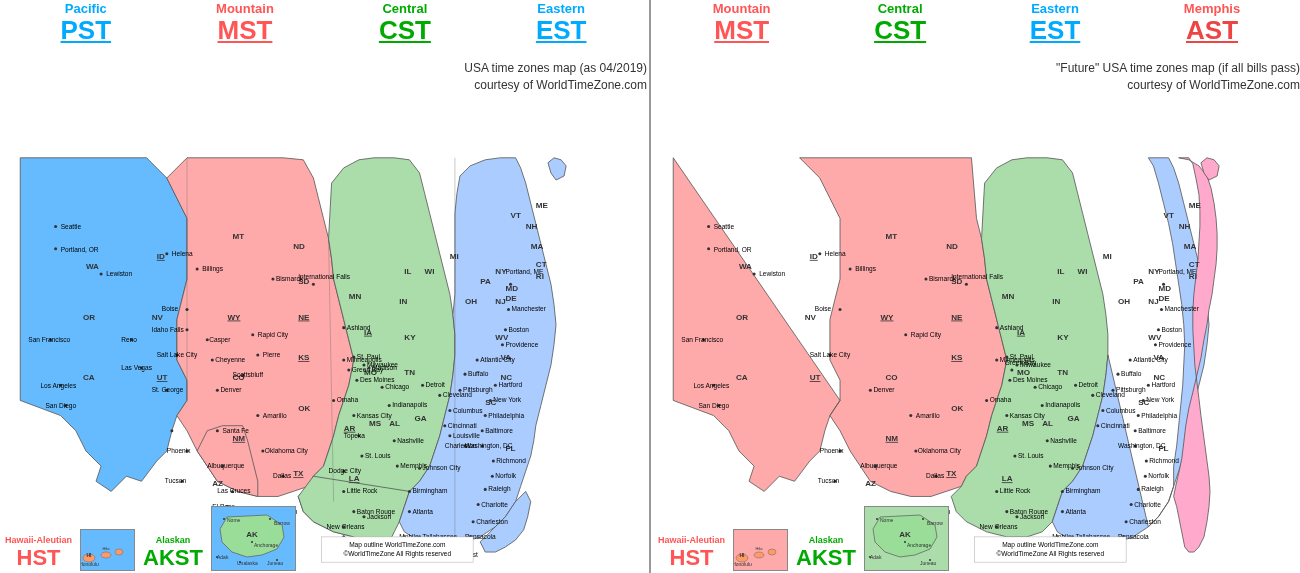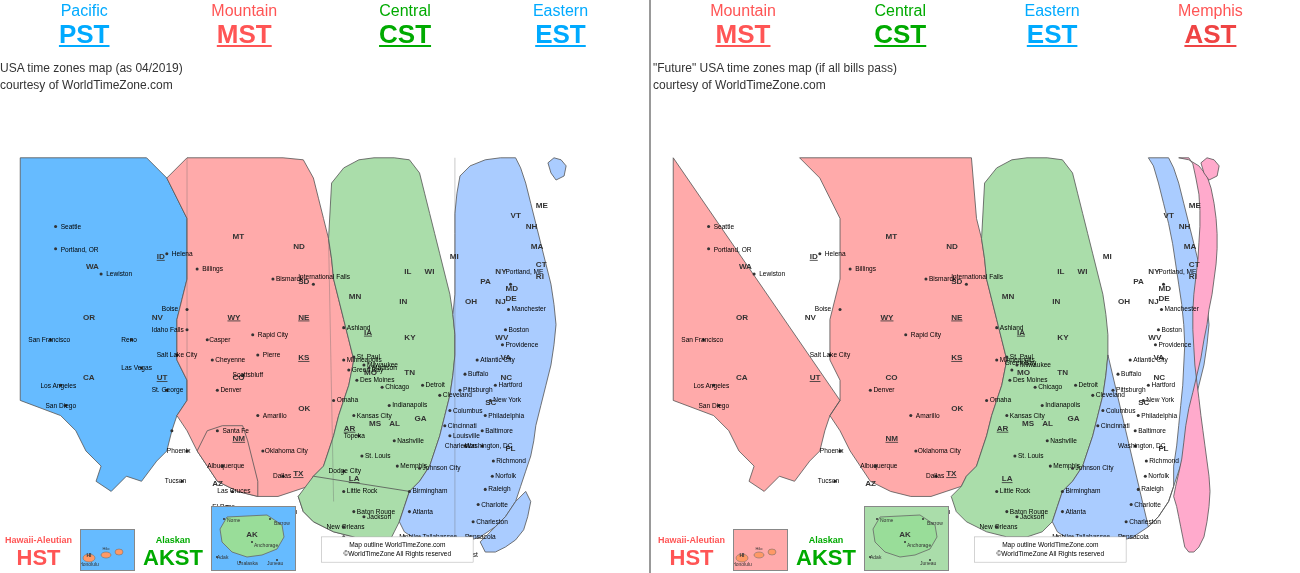--- a/index.html
+++ b/index.html
@@ -32,35 +32,35 @@
       padding: 2px 8px;
       height: 60px;
     }
 
     .tz-item {
       text-align: center;
       line-height: 1.1;
     }
 
     .tz-name {
-      font-size: 16px;
-      font-weight: normal;
+      font-size: 13px;
+      font-weight: bold;
     }
 
     .tz-abbr {
       font-size: 26px;
       font-weight: bold;
       text-decoration: underline;
     }
 
     .pacific .tz-name { color: #00aaff; }
     .pacific .tz-abbr { color: #00aaff; }
 
     .map-caption {
-      text-align: left;
+      text-align: right;
       font-size: 12px;
       color: #333;
       line-height: 1.4;
       margin-bottom: 2px;
     }
 
     .map-image-area {
       flex: 1;
       position: relative;
       overflow: hidden;

